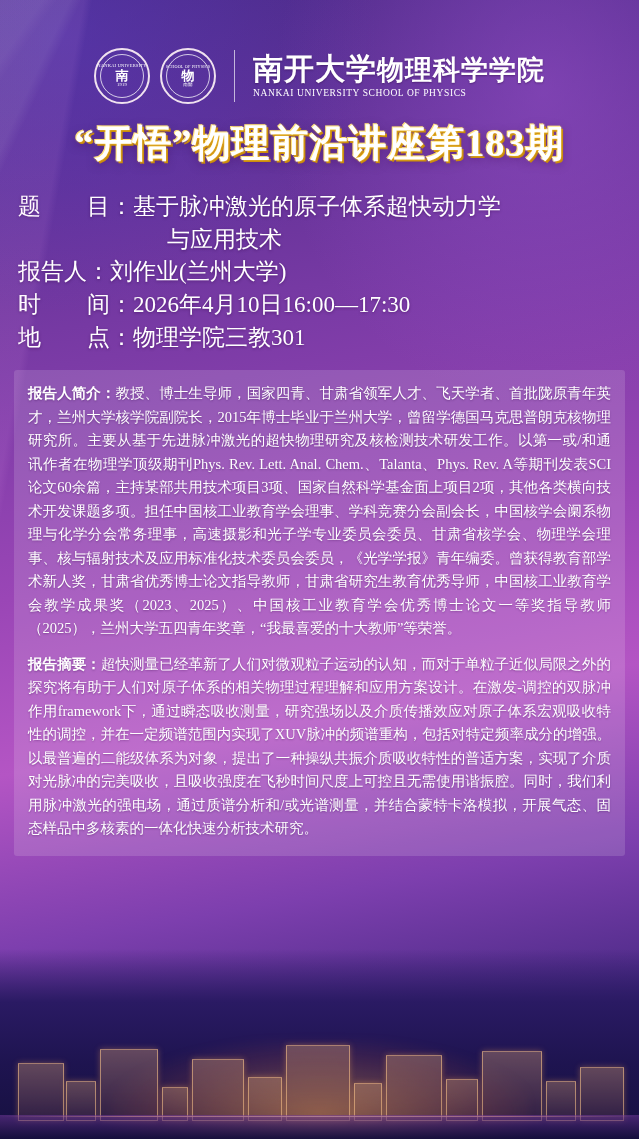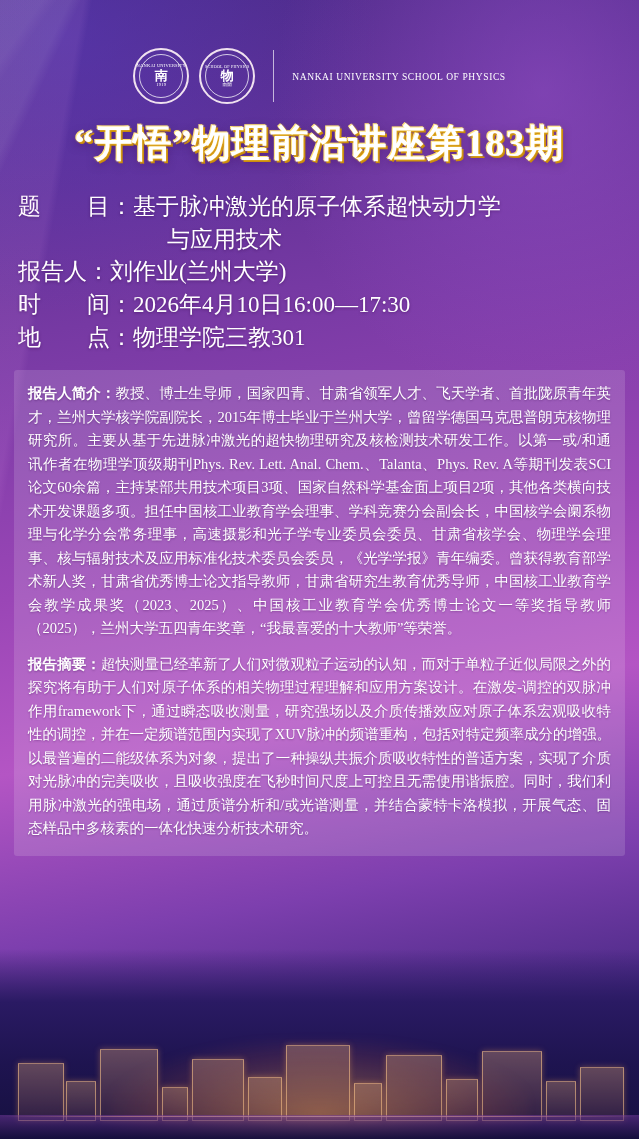--- a/index.html
+++ b/index.html
@@ -173,20 +173,23 @@
     </div>
     <div class="seal">
       <div class="seal-inner">
         <span style="font-size:4.2px;display:block;">SCHOOL OF PHYSICS</span>
         <span class="big">物</span>
         <span style="font-size:4.5px;display:block;">南開</span>
       </div>
     </div>
     <div class="divider-v"></div>
     <div class="wordmark">
+      <div class="cn">
+        <span class="nk">南开大学</span><span>物理科学学院</span>
+      </div>
       <div class="en">NANKAI UNIVERSITY SCHOOL OF PHYSICS</div>
     </div>
   </div>
 
   <div class="title">“开悟”物理前沿讲座第183期</div>
 
   <div class="info">
     <div class="info-row">
       <span class="info-label">题　　目：</span>
       <span class="info-value">

